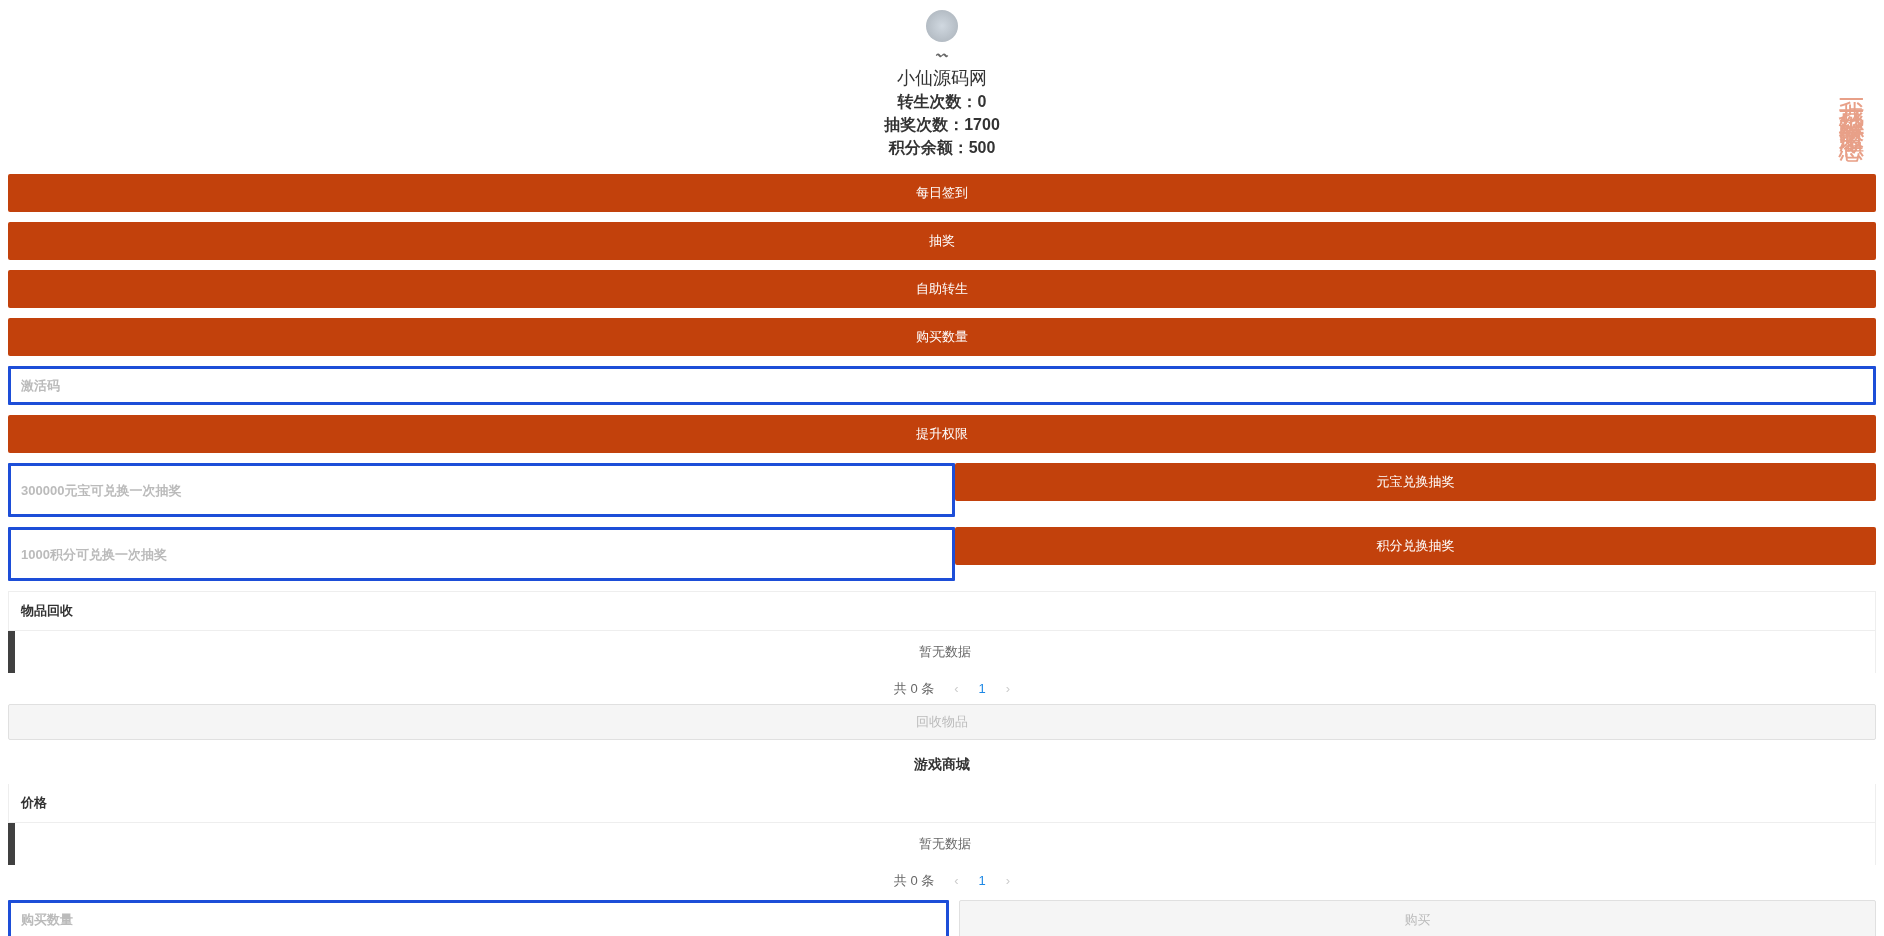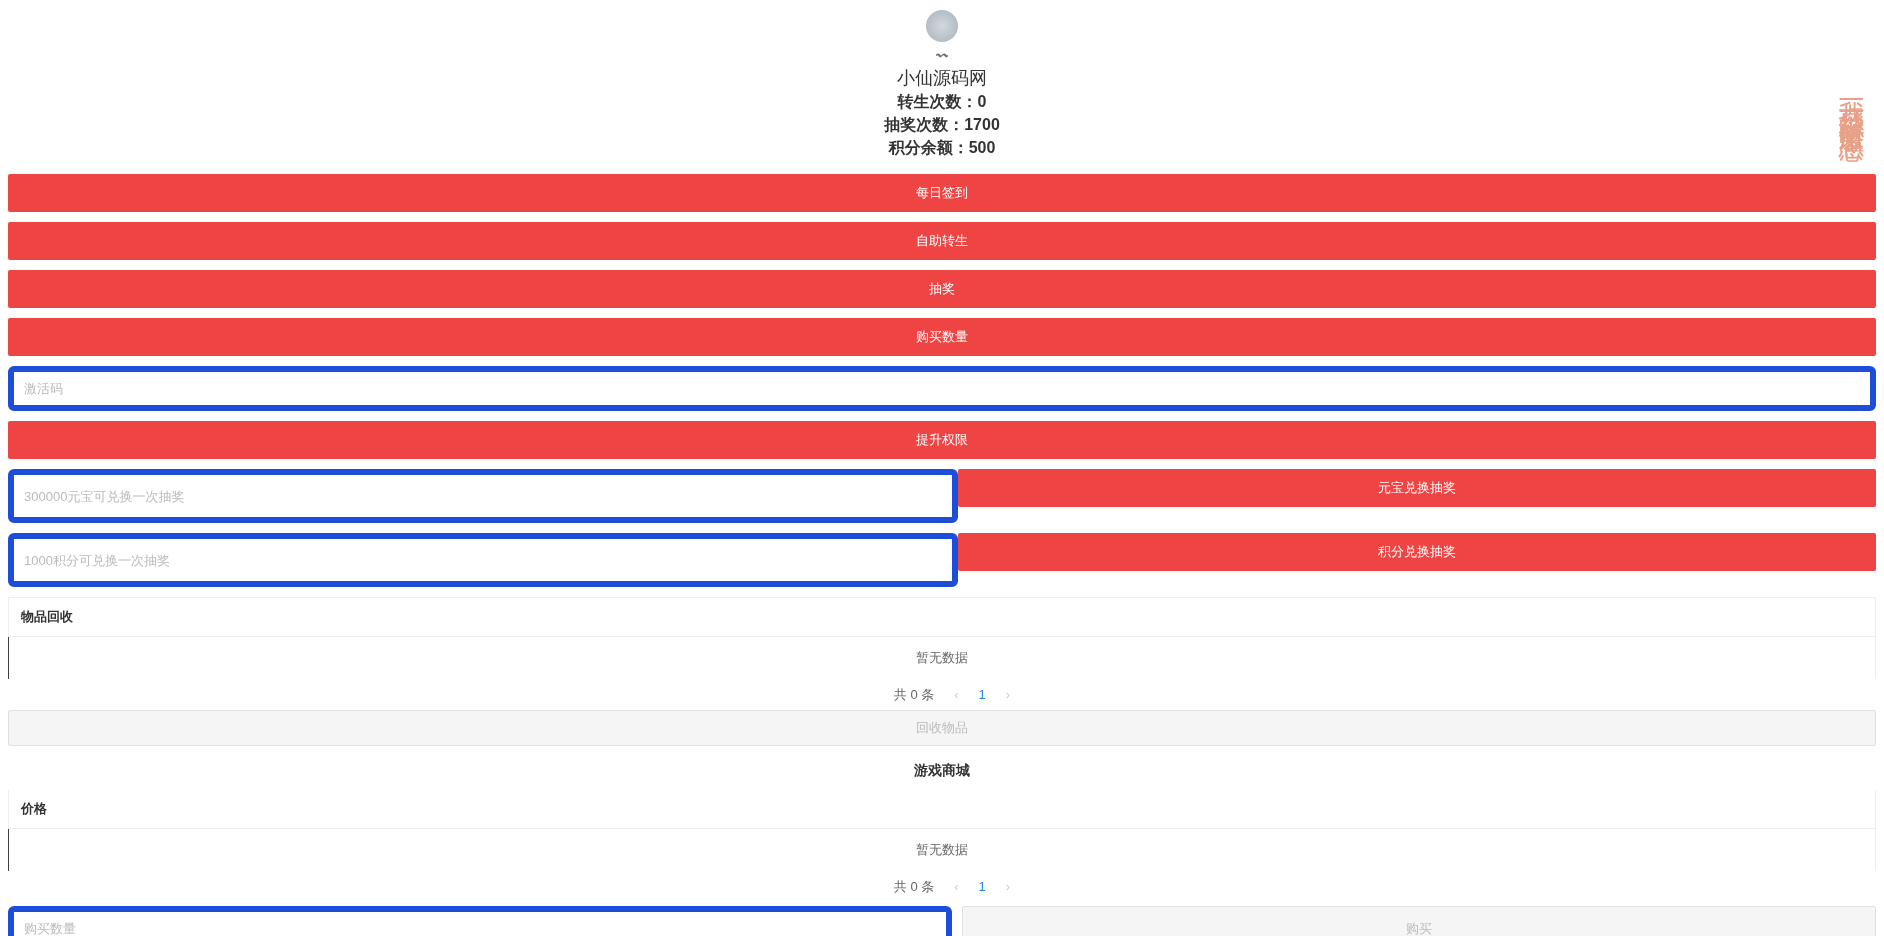--- a/index.html
+++ b/index.html
@@ -3,31 +3,31 @@
 <meta charset="utf-8">
 <style>
 * { box-sizing: border-box; margin: 0; padding: 0; }
 body { font-family: "Microsoft YaHei", Arial, sans-serif; background: #fff; font-size: 14px; color: #333; }
 .container { width: 100%; padding: 0 8px; }
 .header { text-align: center; padding: 10px 0 15px; }
 .avatar { width: 32px; height: 32px; border-radius: 50%; background: radial-gradient(circle, #d0d8e0 0%, #a8b0b8 100%); display: inline-block; margin-bottom: 2px; }
 .avatar-sub { font-size: 12px; color: #666; margin-top: -2px; }
 .site-name { font-size: 18px; font-weight: normal; margin-top: 4px; }
 .stat-line { font-size: 16px; font-weight: bold; margin-top: 2px; }
-.btn-primary { display: block; width: 100%; background: #ef4444; color: #fff; border: none; padding: 10px 0; font-size: 13px; text-align: center; cursor: pointer; margin-bottom: 10px; border-radius: 2px; }
+.btn-primary { display: block; width: 100%; background: #c2410c; color: #fff; border: none; padding: 10px 0; font-size: 13px; text-align: center; cursor: pointer; margin-bottom: 10px; border-radius: 2px; }
 .btn-disabled { display: block; width: 100%; background: #f5f5f5; color: #bbb; border: 1px solid #e0e0e0; padding: 8px 0; font-size: 13px; text-align: center; cursor: not-allowed; border-radius: 2px; }
-.input-field { width: 100%; padding: 9px 10px; border: 6px solid #1d4ed8; border-radius: 6px; font-size: 13px; margin-bottom: 10px; }
+.input-field { width: 100%; padding: 9px 10px; border: 3px solid #1d4ed8; border-radius: 1px; font-size: 13px; margin-bottom: 10px; font-weight: bold; }
 .input-field::placeholder { color: #bbb; }
 .row { display: flex; margin-bottom: 10px; }
 .row .input-field { flex: 1; margin-bottom: 0; }
 .row .btn-primary { flex: 1; margin-bottom: 16px; }
 .section-header { background: #fff; border: 1px solid #eee; padding: 10px 12px; font-size: 13px; font-weight: bold; }
 .table-header { display: flex; background: #fff; border: 1px solid #eee; border-top: none; }
 .table-header > div { padding: 10px 12px; font-size: 13px; font-weight: bold; flex: 1; }
-.table-empty { text-align: center; padding: 12px 0; font-size: 13px; color: #666; border-left: 1px solid #404040; border-right: 1px solid #eee; }
+.table-empty { text-align: center; padding: 12px 0; font-size: 13px; color: #666; border-left: 7px solid #404040; border-right: 1px solid #eee; }
 .pagination { display: flex; justify-content: center; align-items: center; gap: 8px; padding: 6px 0; font-size: 13px; color: #666; }
 .pagination .page-info { margin-right: 8px; margin-left: 24px; }
 .pagination .arrow { color: #ccc; cursor: pointer; padding: 0 4px; user-select: none; }
 .pagination .page-num { color: #1e88e5; padding: 2px 8px; cursor: pointer; }
 .section-title-center { text-align: center; font-size: 14px; font-weight: bold; padding: 10px 0; margin-top: 6px; }
 .vertical-text { position: fixed; right: 15px; top: 80px; writing-mode: vertical-rl; font-size: 26px; color: #e8a088; font-family: "KaiTi", "STKaiti", serif; letter-spacing: 3px; font-weight: 500; }
 .row-buy { display: flex; gap: 10px; margin-top: 4px; }
 .row-buy .input-field { flex: 1; margin-bottom: 0; }
 .row-buy .btn-disabled { flex: 1; }
 </style>
@@ -44,22 +44,22 @@
     </div>
     <div class="stat-line">
       <span>抽奖次数：</span><span>1700</span>
     </div>
     <div class="stat-line">
       <span>积分余额：</span><span>500</span>
     </div>
   </div>
 
   <button class="btn-primary">每日签到</button>
+  <button class="btn-primary">抽奖</button>
   <button class="btn-primary">自助转生</button>
-  <button class="btn-primary">抽奖</button>
   <button class="btn-primary">购买数量</button>
 
   <input type="text" class="input-field" placeholder="激活码" style="">
 
   <button class="btn-primary">提升权限</button>
 
   <div class="row">
     <input type="text" class="input-field" placeholder="300000元宝可兑换一次抽奖" style="">
     <button class="btn-primary">元宝兑换抽奖</button>
   </div>

